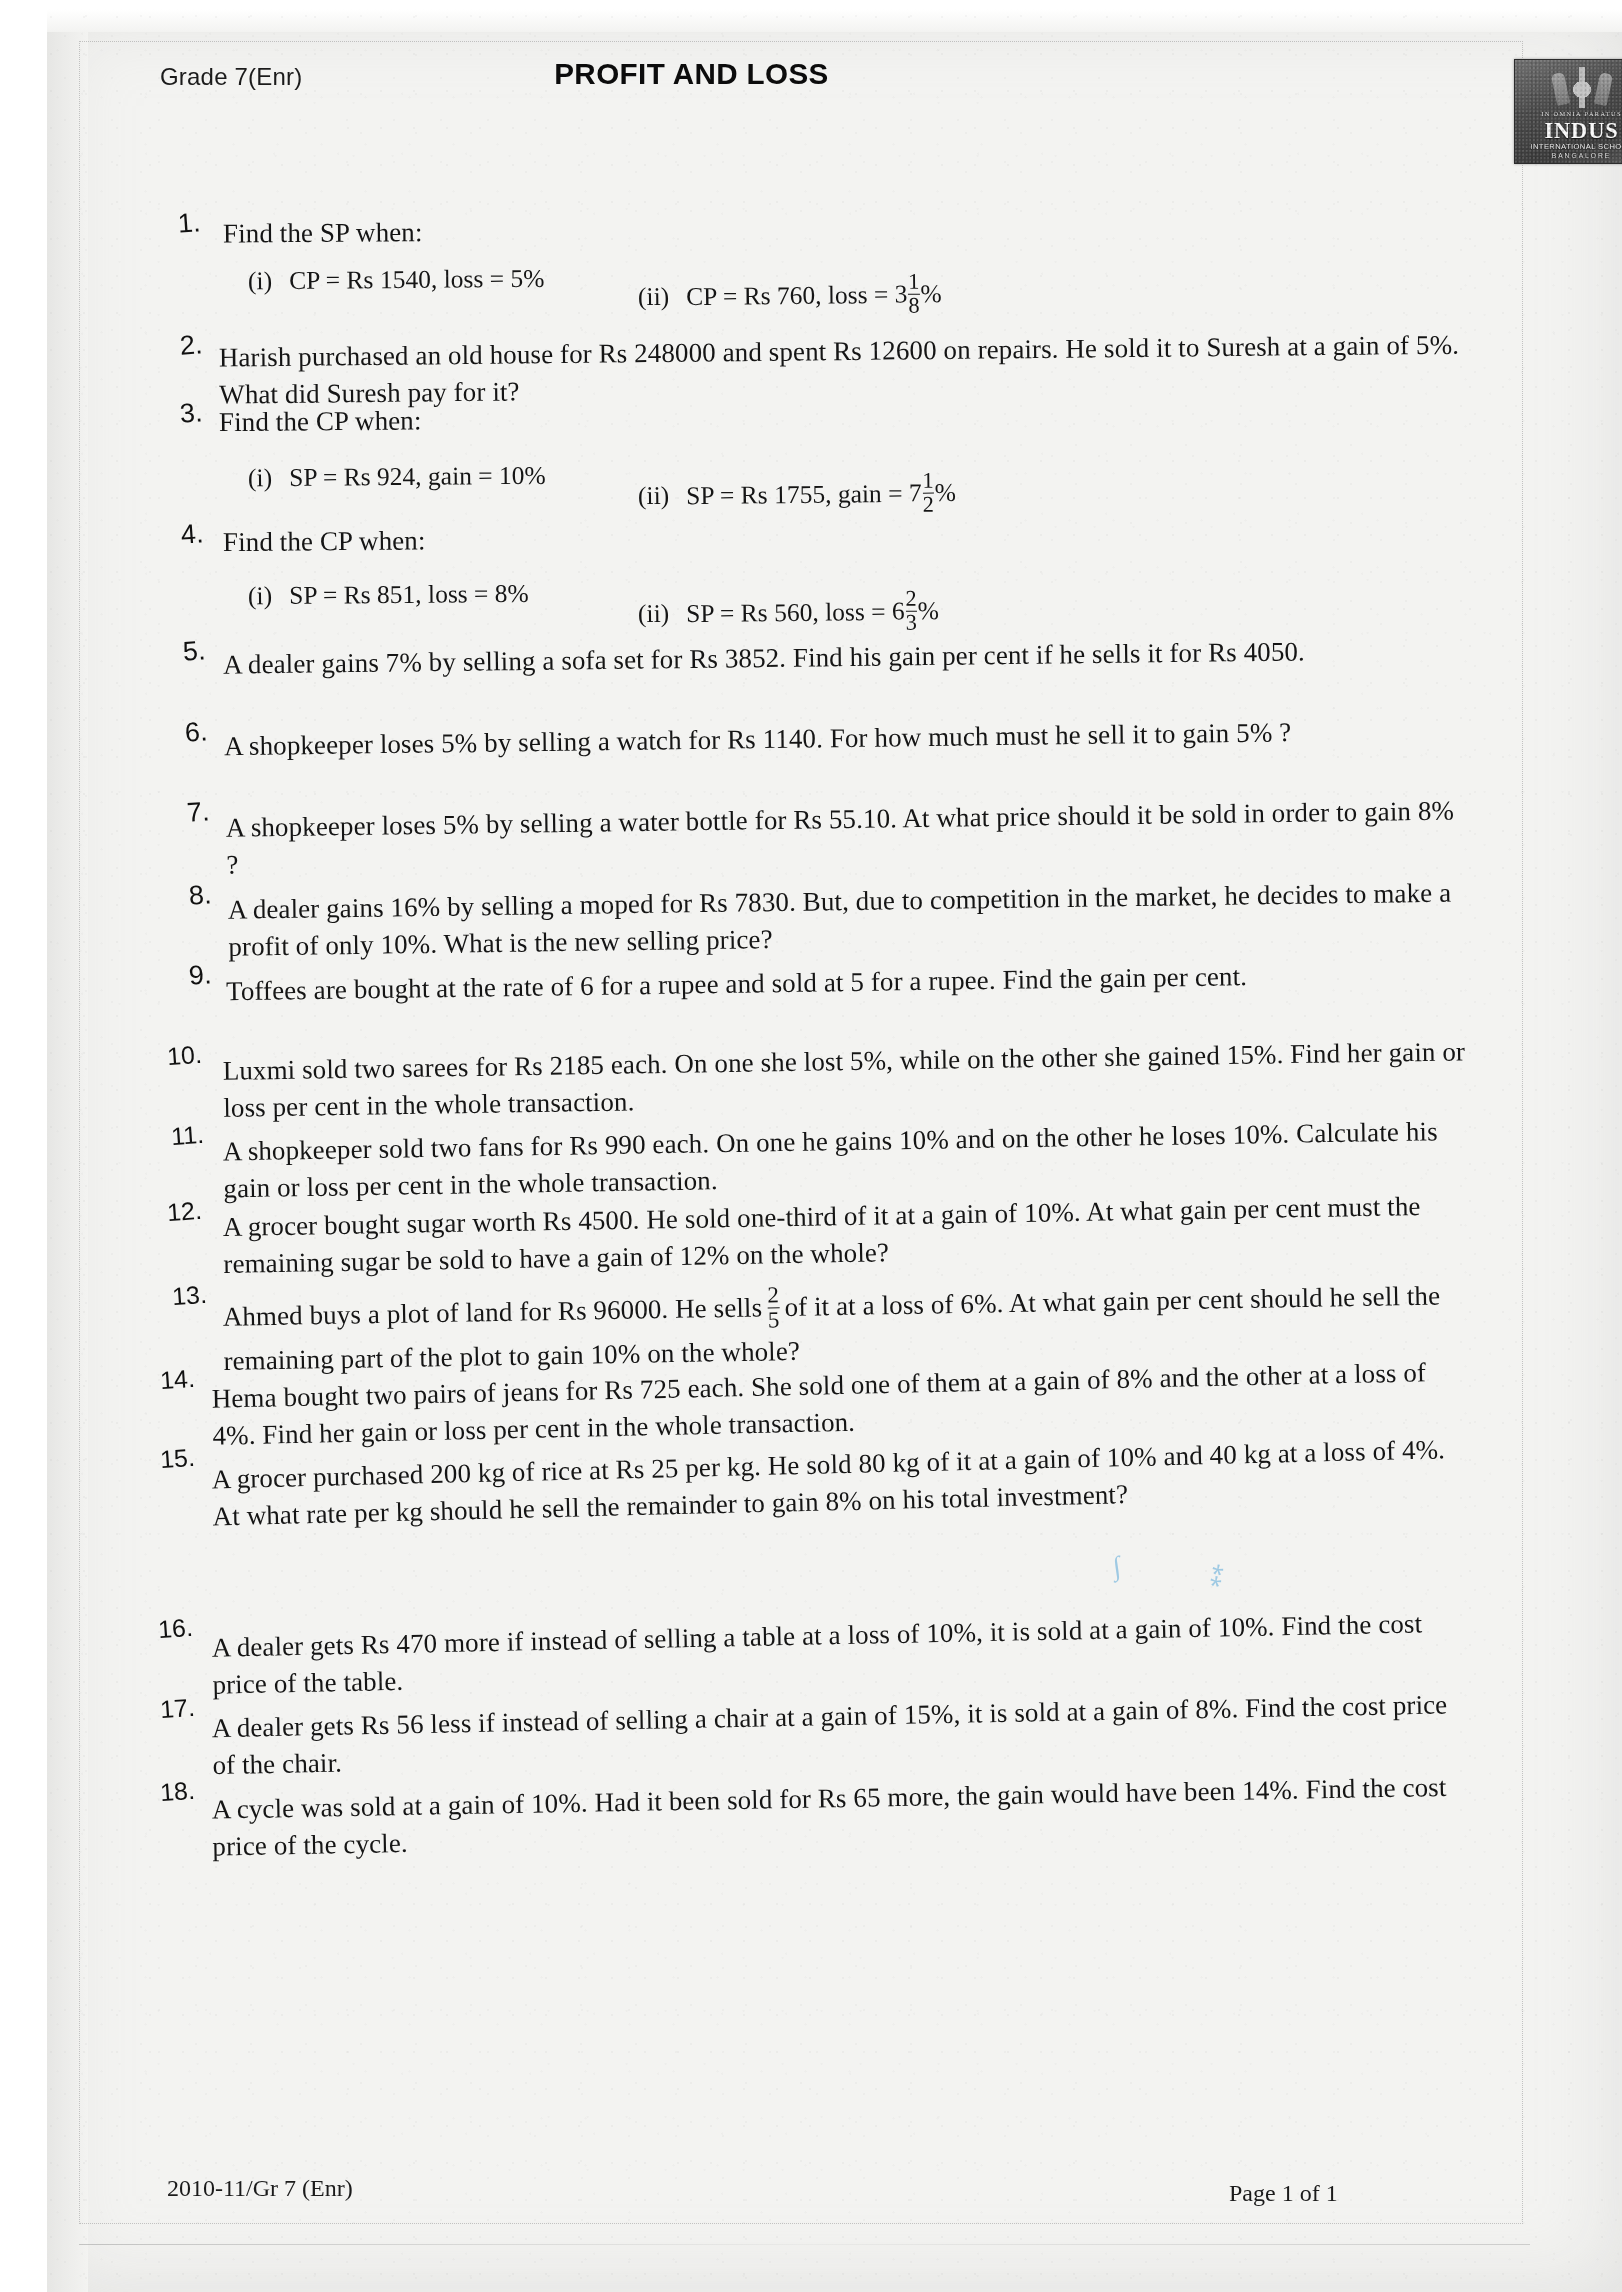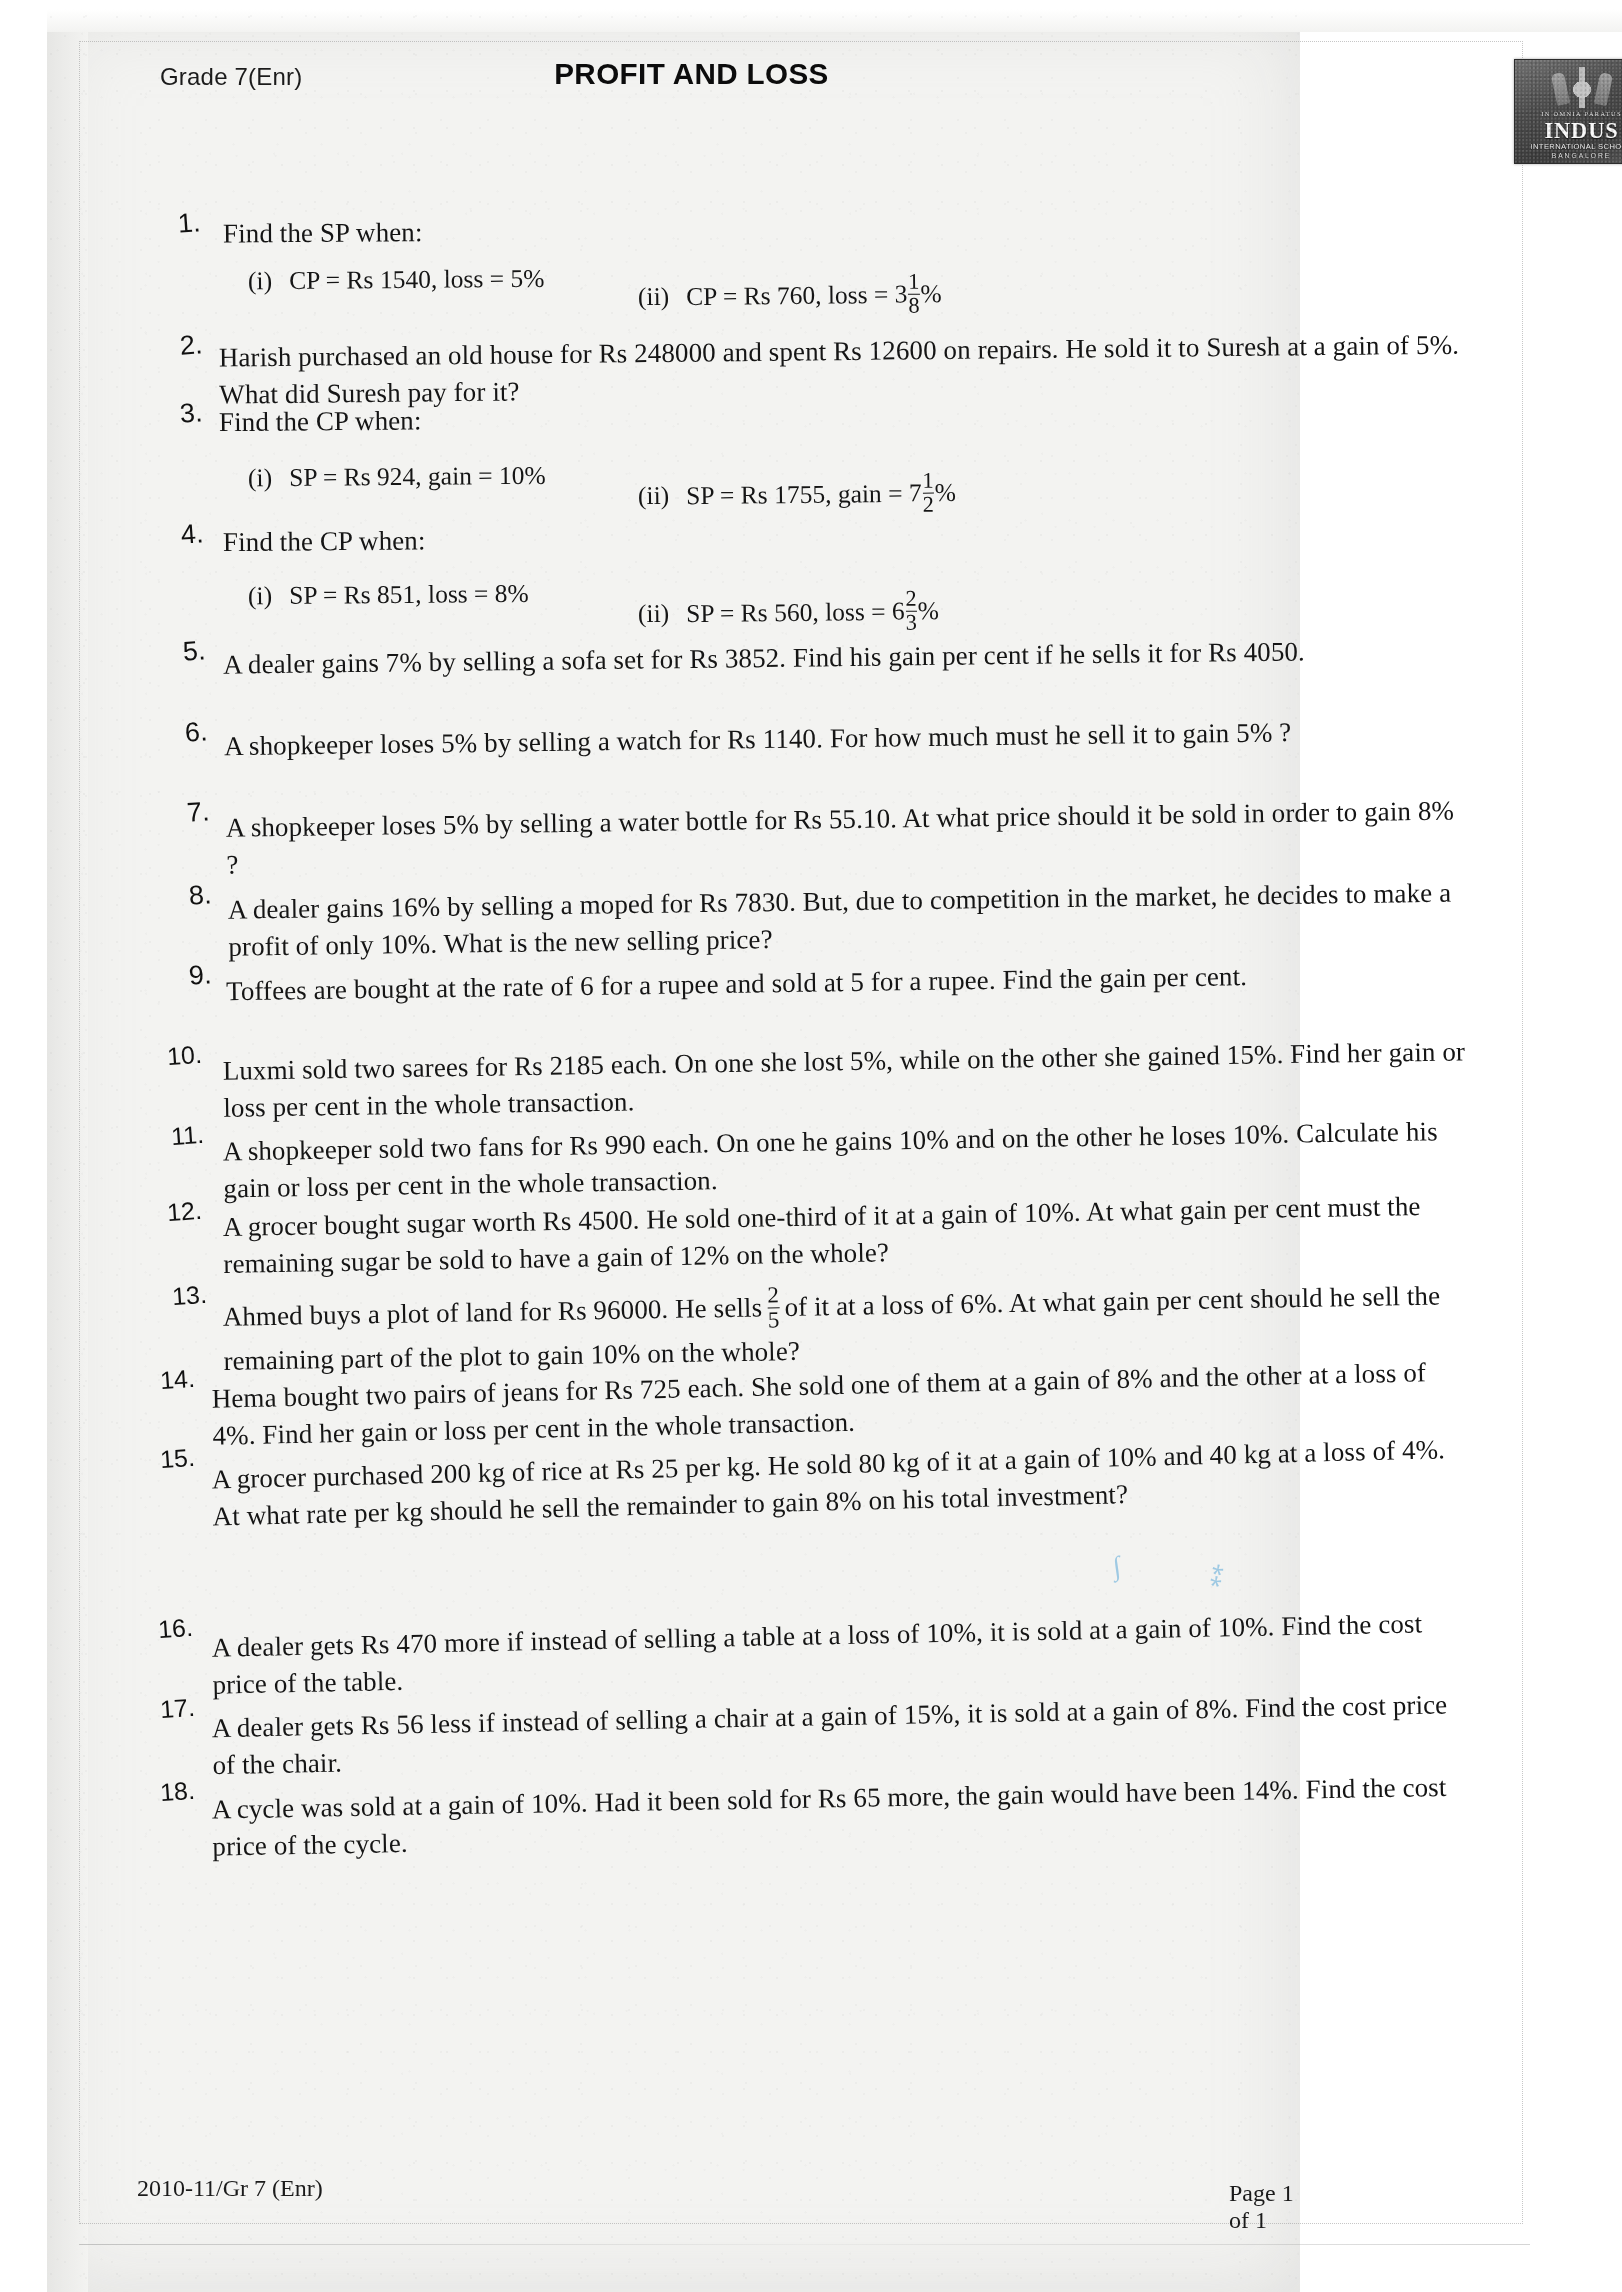--- a/index.html
+++ b/index.html
@@ -3,21 +3,21 @@
 <meta charset="utf-8">
 <style>
   html,body{margin:0;padding:0;background:#ffffff;}
   body{
     width:1623px;height:2293px;position:relative;overflow:hidden;
     font-family:"Liberation Serif",serif;
   }
 
   
   #sheet{
-    position:absolute;left:47px;top:9px;width:1253px;height:2284px;
+    position:absolute;left:47px;top:9px;width:1576px;height:2284px;
     background:#f3f3f1;
     box-shadow:inset 0 0 81px rgba(190,190,190,.35);
   }
   #grain{
     position:absolute;inset:0;pointer-events:none;opacity:.5;
     background-image:
       radial-gradient(circle at 12% 22%, rgba(170,170,170,.22) 0 0.9px, transparent 1.3px),
       radial-gradient(circle at 38% 64%, rgba(175,175,175,.18) 0 0.9px, transparent 1.3px),
       radial-gradient(circle at 71% 18%, rgba(170,170,170,.18) 0 0.9px, transparent 1.3px),
       radial-gradient(circle at 86% 77%, rgba(180,180,180,.18) 0 0.9px, transparent 1.3px),
@@ -129,21 +129,21 @@
   .frac{
     display:inline-block;vertical-align:-0.55em;
     text-align:center;font-size:22.4px;line-height:1.02;
     margin:0 0.9px;position:relative;top:-1.8px;
   }
   .frac .num{display:block;}
   .frac .den{display:block;border-top:1.4px solid #151515;}
 
   
   .foot-left{
-    position:absolute;left:90px;top:2166px;
+    position:absolute;left:120px;top:2166px;
     font-family:"Liberation Serif",serif;font-size:24px;color:#1b1b1b;
   }
   .foot-right{
     position:absolute;left:1182px;top:2171px;
     font-family:"Liberation Serif",serif;font-size:24px;color:#1b1b1b;
   }
   
   .streak{
     position:absolute;left:32px;top:2235px;width:1451px;height:0.9px;
     background:linear-gradient(90deg,rgba(140,140,140,.45),rgba(190,190,190,.15),rgba(150,150,150,.4));

